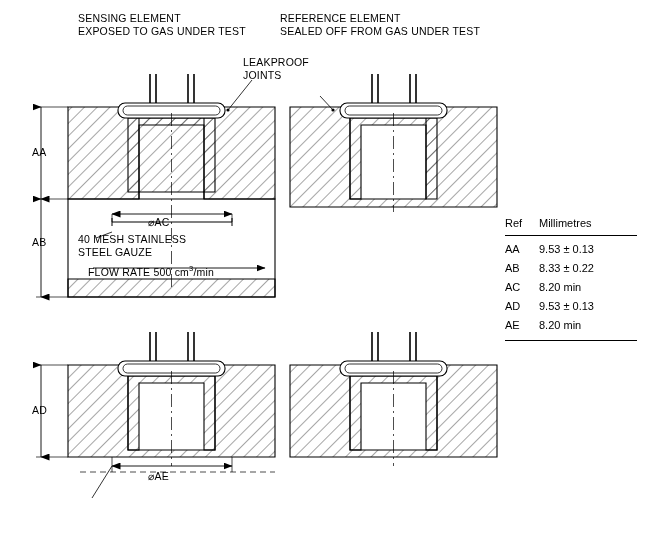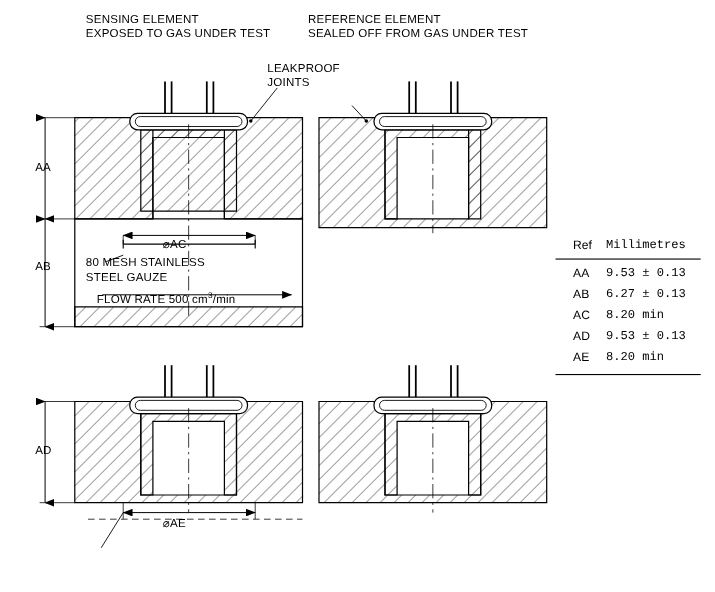--- a/index.html
+++ b/index.html
@@ -31,22 +31,22 @@
     position: absolute;
     left: 505px;
     top: 214px;
     width: 132px;
     font-size: 11px;
   }
   .tbl .row {
     display: flex;
     line-height: 19px;
   }
-  .tbl .row .c1 { width: 34px; margin-left: 16px; }
-  .tbl .row .c2 { width: 98px; font-family: Liberation Mono, monospace; }
+  .tbl .row .c1 { width: 34px; }
+  .tbl .row .c2 { width: 98px; }
   .tbl .hdr { font-size: 11px; line-height: 18px; }
   .tbl .rule {
     border-top: 1px solid #000;
     height: 0;
     margin: 3px 0 4px 0;
   }
   .tbl .rule.bottom { margin: 5px 0 0 0; }
   svg { position: absolute; left: 0; top: 0; }
   sup { font-size: 7.5px; vertical-align: super; }
 </style>
@@ -171,39 +171,39 @@
   <div class="lbl" style="left:243px; top:56px;">LEAKPROOF
 JOINTS</div>
 
   <div class="lbl" style="left:32px; top:146px;">AA</div>
   <div class="lbl" style="left:32px; top:236px;">AB</div>
   <div class="lbl" style="left:32px; top:404px;">AD</div>
 
   <div class="lbl" style="left:148px; top:216px;">⌀AC</div>
   <div class="lbl" style="left:148px; top:470px;">⌀AE</div>
 
-  <div class="lbl" style="left:78px; top:233px;">80 MESH STAINLESS
+  <div class="lbl" style="left:78px; top:233px;">40 MESH STAINLESS
 STEEL GAUZE</div>
 
   <div class="lbl" style="left:88px; top:262px;text-align:center;"><span>FLOW RATE 500 cm</span><sup>3</sup><span>/min</span></div>
 
 
   <div class="tbl">
     <div class="row hdr">
       <div class="c1">Ref</div>
       <div class="c2">Millimetres</div>
     </div>
     <div class="rule"></div>
     <div class="row">
       <div class="c1">AA</div>
       <div class="c2">9.53 ± 0.13</div>
     </div>
     <div class="row">
       <div class="c1">AB</div>
-      <div class="c2">6.27 ± 0.13</div>
+      <div class="c2">8.33 ± 0.22</div>
     </div>
     <div class="row">
       <div class="c1">AC</div>
       <div class="c2">8.20 min</div>
     </div>
     <div class="row">
       <div class="c1">AD</div>
       <div class="c2">9.53 ± 0.13</div>
     </div>
     <div class="row">

